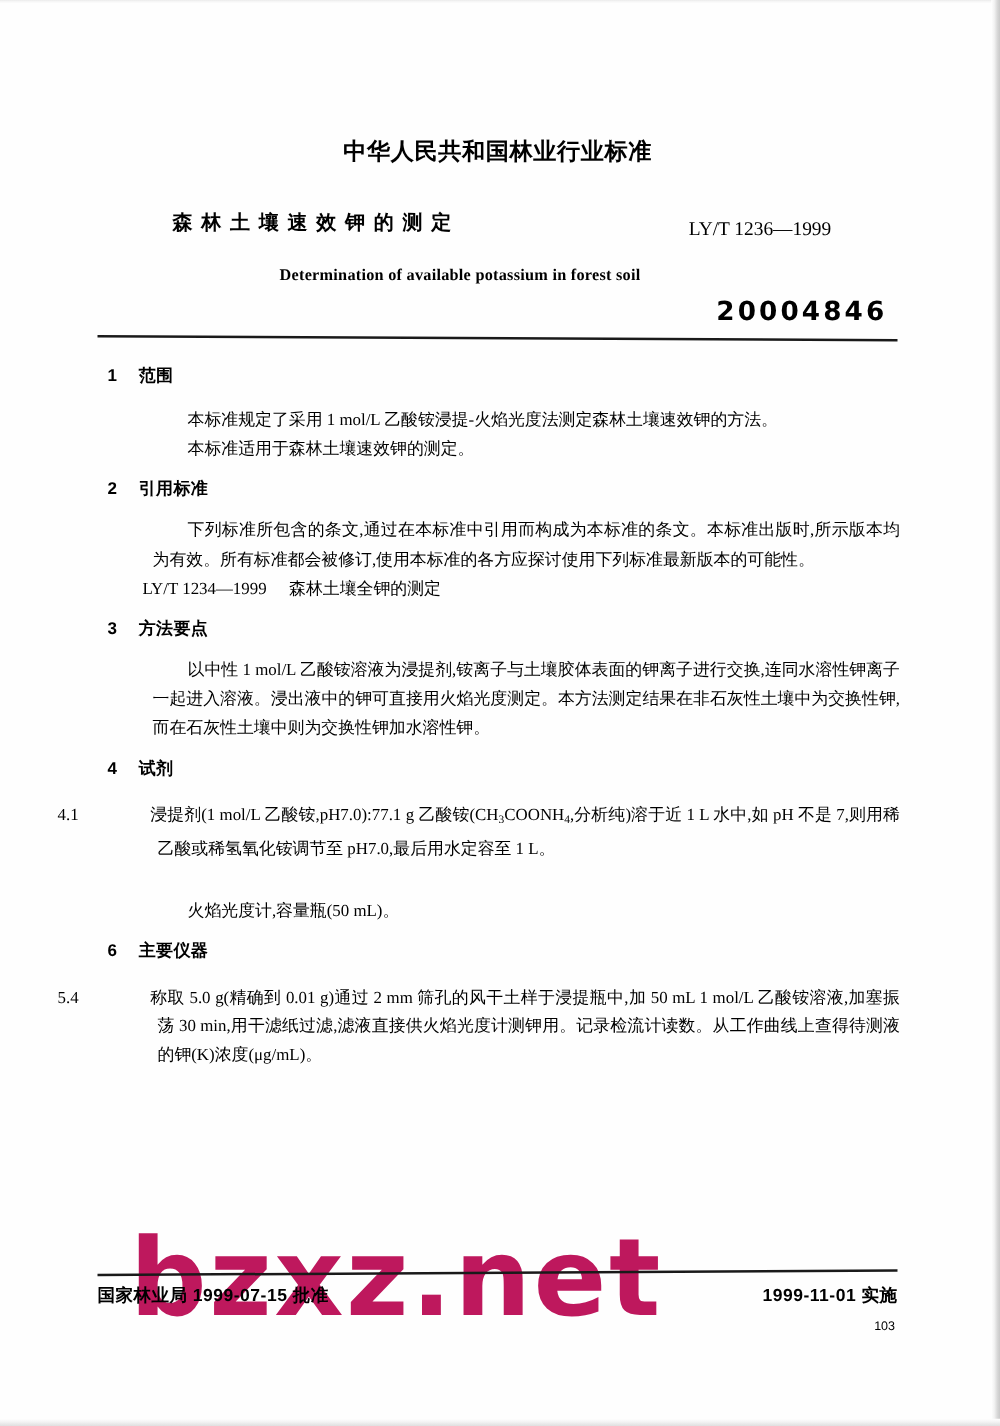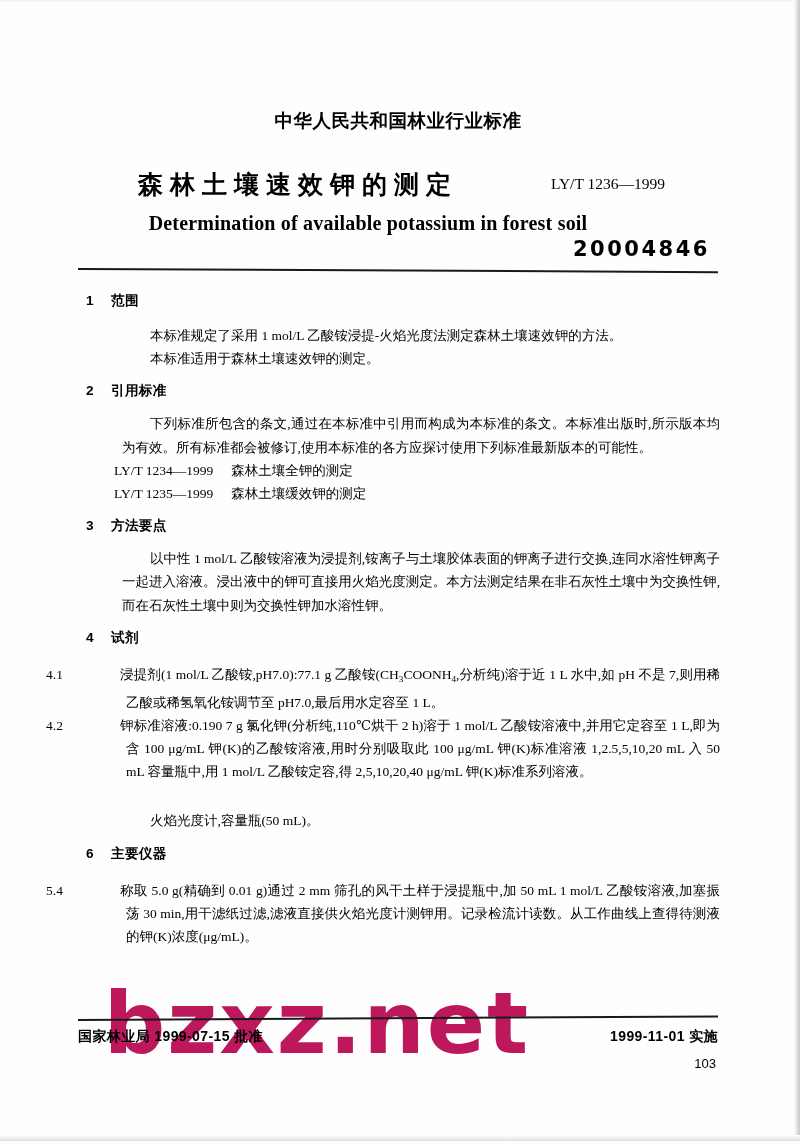--- a/index.html
+++ b/index.html
@@ -72,38 +72,38 @@
     font-family: "Liberation Sans", sans-serif;
     font-weight: bold;
     font-size: 18.5px;
     letter-spacing: 0.5px;
   }
   .hdr-title {
     position: absolute;
     left: 138px; top: 168px;
     font-family: Liberation Sans, sans-serif;
     font-weight: bold;
-    font-size: 25px;
+    font-size: 16px;
     letter-spacing: 7px;
   }
   .hdr-stdno {
     position: absolute;
     left: 551px; top: 175px;
     font-family: "Liberation Serif", serif;
     font-size: 15.5px;
     white-space: nowrap;
   }
   .hdr-en {
     position: absolute;
     left: 0; top: 212px;
     width: 736px;
     text-align: center;
     font-family: "Liberation Serif", serif;
     font-weight: bold;
-    font-size: 20px;
+    font-size: 13px;
     letter-spacing: 0.2px;
   }
   .hdr-stamp {
     position: absolute;
     left: 573px; top: 237px;
     font-family: "DejaVu Sans", sans-serif;
     font-weight: bold;
     font-size: 21px;
     letter-spacing: 2.5px;
   }
@@ -187,21 +187,21 @@
     font-family: "Liberation Sans", sans-serif;
     font-weight: bold;
     font-size: 14px;
     letter-spacing: 0.4px;
     white-space: nowrap;
   }
   .foot-pageno {
     position: absolute;
     right: 84px; top: 1056px;
     font-family: "Liberation Sans", sans-serif;
-    font-size: 13px;
+    font-size: 10px;
     text-align: center;
   }
   sub { font-size: 0.68em; vertical-align: -0.28em; }
 </style>
 </head>
 <body>
 
 <div id="page">
 
   <div id="watermark">bzxz.net</div>
@@ -233,36 +233,34 @@
       <p class="para indent">本标准规定了采用 1 mol/L 乙酸铵浸提-火焰光度法测定森林土壤速效钾的方法。</p>
       <p class="para indent">本标准适用于森林土壤速效钾的测定。</p>
       <div class="sp-h12"></div>
 
       <div class="sec-head">
         <span class="num">2</span><span>引用标准</span>
       </div>
       <div class="sp-h12"></div>
       <p class="para indent">下列标准所包含的条文,通过在本标准中引用而构成为本标准的条文。本标准出版时,所示版本均为有效。所有标准都会被修订,使用本标准的各方应探讨使用下列标准最新版本的可能性。</p>
       <p class="para ref"><span>LY/T 1234—1999</span><span class="ref-gap"></span><span>森林土壤全钾的测定</span></p>
-      <p class="para ref"><span>LY/T 1235—1999</span><span class="ref-gap"></span><span>森林土壤缓效钾的测定</span></p>
       <div class="sp-h12"></div>
 
       <div class="sec-head">
         <span class="num">3</span><span>方法要点</span>
       </div>
       <div class="sp-h12"></div>
       <p class="para indent">以中性 1 mol/L 乙酸铵溶液为浸提剂,铵离子与土壤胶体表面的钾离子进行交换,连同水溶性钾离子一起进入溶液。浸出液中的钾可直接用火焰光度测定。本方法测定结果在非石灰性土壤中为交换性钾,而在石灰性土壤中则为交换性钾加水溶性钾。</p>
       <div class="sp-h12"></div>
 
       <div class="sec-head">
         <span class="num">4</span><span>试剂</span>
       </div>
       <div class="sp-h16"></div>
       <p class="para hang"><span class="lbl">4.1</span><span>浸提剂(1 mol/L 乙酸铵,pH7.0):77.1 g 乙酸铵(CH</span><sub>3</sub><span>COONH</span><sub>4</sub><span>,分析纯)溶于近 1 L 水中,如 pH 不是 7,则用稀乙酸或稀氢氧化铵调节至 pH7.0,最后用水定容至 1 L。</span></p>
-      <p class="para hang"><span class="lbl">4.2</span><span>钾标准溶液:0.190 7 g 氯化钾(分析纯,110℃烘干 2 h)溶于 1 mol/L 乙酸铵溶液中,并用它定容至 1 L,即为含 100 μg/mL 钾(K)的乙酸铵溶液,用时分别吸取此 100 μg/mL 钾(K)标准溶液 1,2.5,5,10,20 mL 入 50 mL 容量瓶中,用 1 mol/L 乙酸铵定容,得 2,5,10,20,40 μg/mL 钾(K)标准系列溶液。</span></p>
       <div class="sp-h12"></div>
 
       <div class="sp-h14"></div>
       <p class="para indent">火焰光度计,容量瓶(50 mL)。</p>
       <div class="sp-h12"></div>
 
       <div class="sec-head">
         <span class="num">6</span><span>主要仪器</span>
       </div>
       <div class="sp-h16"></div>

